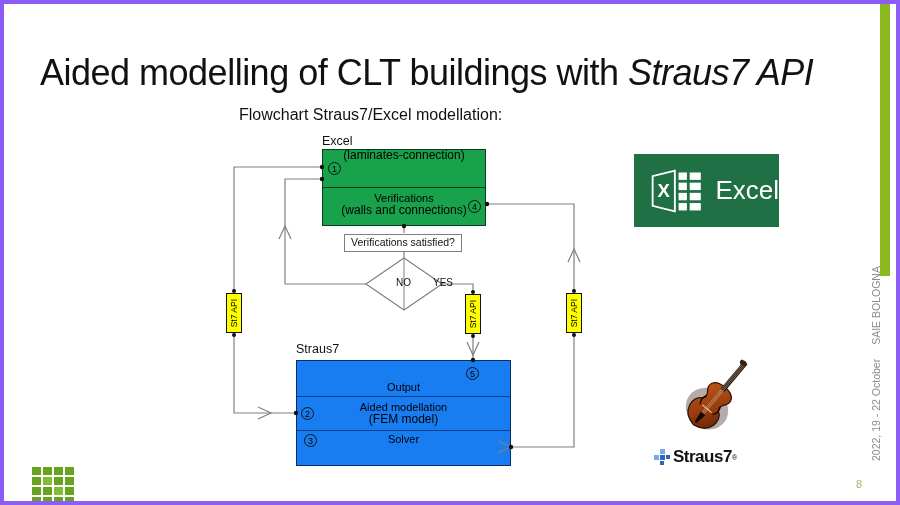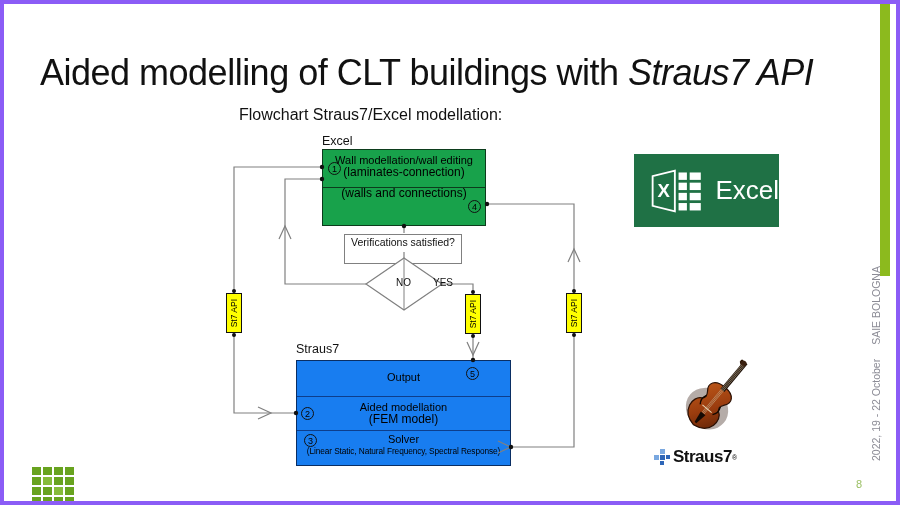--- a/index.html
+++ b/index.html
@@ -32,21 +32,21 @@
   .bluebox .row3{height:34px;}
 
   .rtitle{font-size:11px;line-height:13px;padding-top:4px;}
   .rsub{font-size:12px;line-height:10px;}
   .row3 .rsub{font-size:8.3px;letter-spacing:-0.1px;}
 
   .step{position:absolute;width:13px;height:13px;border:1px solid #111;border-radius:50%;
         font-size:9px;line-height:12px;text-align:center;color:#000;box-sizing:border-box;}
 
   
-  .vsbox{left:340px;top:230px;width:118px;height:30px;background:#fff;border:1px solid #808080;
+  .vsbox{left:340px;top:230px;width:118px;height:18px;background:#fff;border:1px solid #808080;
          box-sizing:border-box;font-size:10.5px;line-height:15px;text-align:center;color:#111;}
   .noyes{font-size:10px;color:#111;margin-left:24px;}
 
   
   .apitag{width:16px;height:40px;background:#ffff00;border:1px solid #111;box-sizing:border-box;
           display:flex;align-items:center;justify-content:center;}
   .apitag span{writing-mode:vertical-rl;transform:rotate(180deg);font-size:8.5px;color:#000;white-space:nowrap;}
 
   
   .excelpanel{left:630px;top:150px;width:145px;height:73px;background:#1f7145;display:flex;
@@ -84,45 +84,44 @@
     <span>Aided modelling of CLT buildings with </span><span class="it">Straus7 API</span>
   </div>
   <div class="abs subtitle">Flowchart Straus7/Excel modellation:</div>
 
   <div class="abs boxlabel" style="left:318px;top:130px;">Excel</div>
   <div class="abs boxlabel" style="left:292px;top:338px;">Straus7</div>
 
   <div class="abs greenbox">
     <div class="row row1">
       <span class="step" style="left:5px;top:12px;">1</span>
-      <div class="rtitle">Wall modellation/wall editing</div>
       <div class="rsub">(laminates-connection)</div>
     </div>
     <div class="row row2">
       <span class="step" style="right:4px;top:12px;">4</span>
+      <div class="rtitle">Verifications</div>
       <div class="rsub">(walls and connections)</div>
     </div>
   </div>
 
   <div class="abs vsbox">Verifications satisfied?</div>
 
   <div class="abs bluebox">
     <div class="row row1">
       <span class="step" style="left:169px;top:6px;">5</span>
-      <div class="rtitle" style="padding-top:10px;">Output</div>
+      <div class="rtitle" style="padding-top:20px;">Output</div>
     </div>
     <div class="row row2">
       <span class="step" style="left:4px;top:10px;">2</span>
       <div class="rtitle">Aided modellation</div>
       <div class="rsub">(FEM model)</div>
     </div>
     <div class="row row3">
       <span class="step" style="left:7px;top:3px;">3</span>
       <div class="rtitle" style="padding-top:2px;">Solver</div>
-      <div class="rsub">(Linear Static, Natural Frequency, Spectral Response)</div>
     </div>
   </div>
 
   <svg class="abs lines-layer" width="900" height="505" viewBox="0 0 900 505">
     <g stroke="#808080" stroke-width="1.2" fill="none">
       <path d="M318,163 H230 V409 H290"></path>
       <path d="M362,280 H281 V175 H317"></path>
       <path d="M400,222 V229"></path>
       <path d="M400,248 V254"></path>
       <path d="M437,280 H469 V355"></path>

